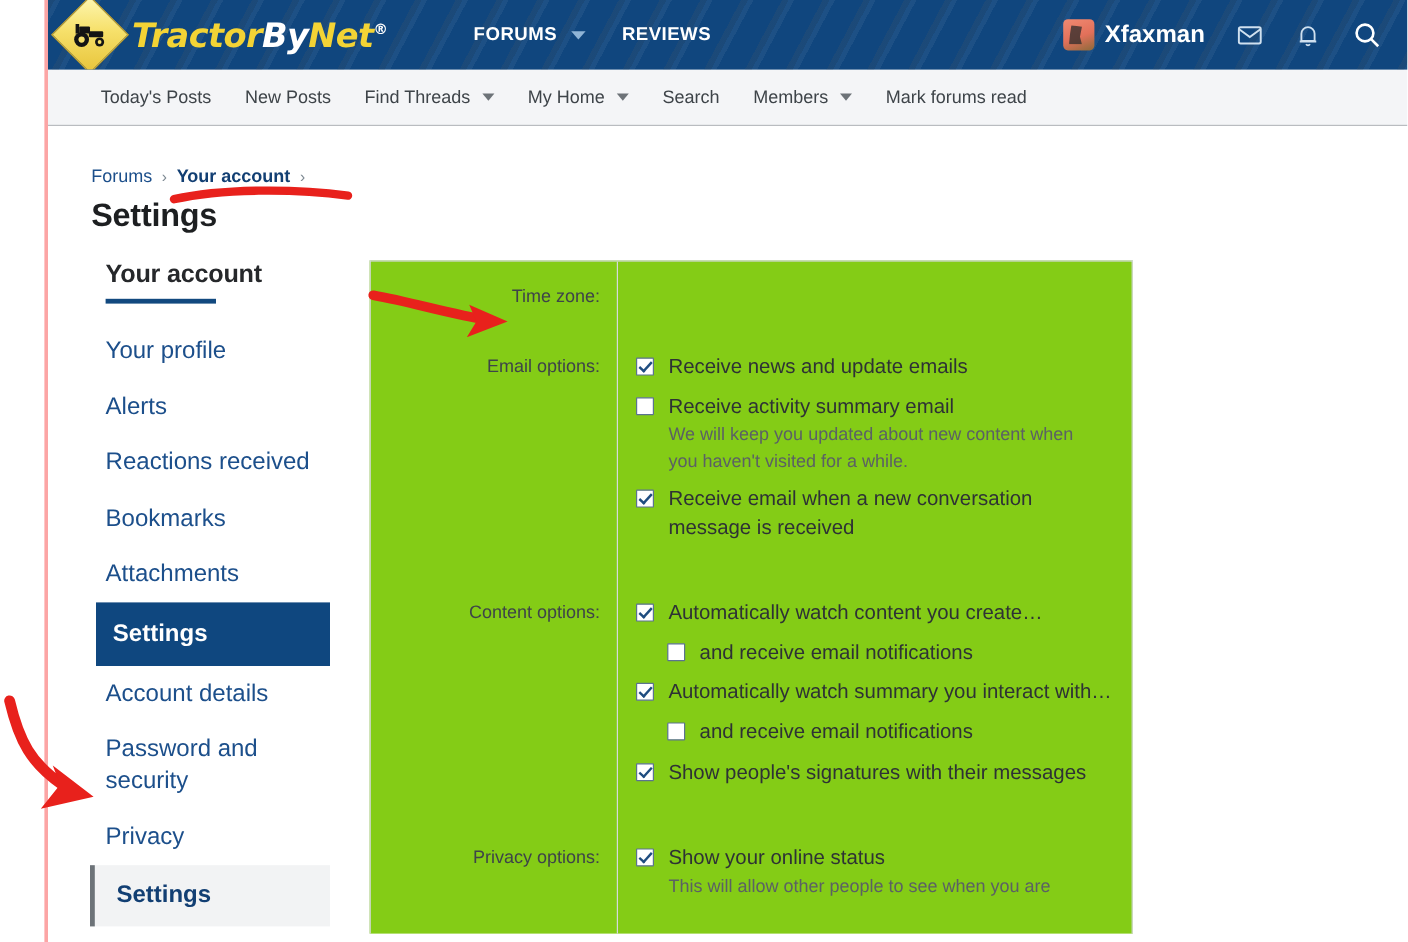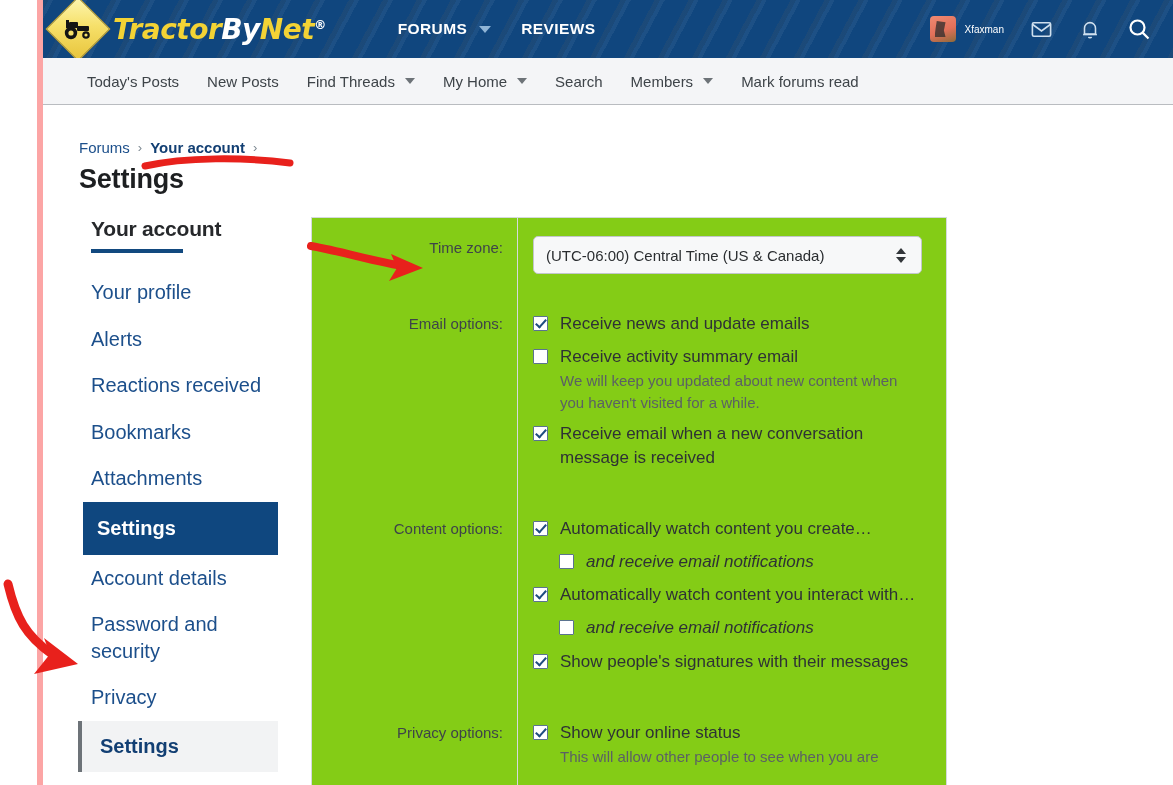--- a/index.html
+++ b/index.html
@@ -13,21 +13,21 @@
   #page {
     position: relative;
     width: 1173px; height: 785px;
     background: #ffffff;
     overflow: hidden;
   }
   
   .page-frame {
     position: absolute;
     left: 37px; top: 0; right: 0; bottom: 0;
-    border-left: 6px solid #fca5a5;
+    border-left: 3px solid #fca5a5;
     background: #ffffff;
   }
 
   
   .topbar {
     position: relative;
     height: 58px;
     background: #10467e;
     background-image:
       repeating-linear-gradient(118deg,
@@ -104,21 +104,21 @@
     flex: none;
   }
   .avatar::after {
     content: "";
     position: absolute; left: 5px; top: 5px;
     width: 11px; height: 16px;
     background: #2c2c2c;
     clip-path: polygon(20% 0, 100% 8%, 85% 60%, 100% 100%, 0 100%, 10% 45%);
     opacity: .75;
   }
-  .user-name { color: #fff; font-weight: normal; font-size: 10px; text-align: center; }
+  .user-name { color: #fff; font-weight: bold; font-size: 20px; text-align: center; }
   .icon-btn { cursor: pointer; display:flex; align-items:center; }
 
   
   .subnav {
     height: 47px;
     background: #f4f5f7;
     border-bottom: 1px solid #b9bcc0;
     display: flex; align-items: center;
     padding-left: 30px;
     gap: 0px;
@@ -259,21 +259,21 @@
   .sel-arrows { display: flex; flex-direction: column; gap: 3px; margin-right: 3px; }
   .tri-up { width:0;height:0;border-left:5px solid transparent;border-right:5px solid transparent;border-bottom:6px solid #32363a; }
   .tri-dn { width:0;height:0;border-left:5px solid transparent;border-right:5px solid transparent;border-top:6px solid #32363a; }
 
   .cbrow {
     display: flex;
     align-items: flex-start;
     gap: 12px;
     margin-bottom: 9px;
   }
-  .cbrow.indent { margin-left: 26px; font-style: italic; }
+  .cbrow.indent { margin-left: 26px; }
   .cbox {
     width: 15px; height: 15px;
     border: 1px solid #5b738f;
     background: #ffffff;
     flex: none;
     margin-top: 4px;
     border-radius: 1px;
     position: relative;
     cursor: pointer;
   }
@@ -407,29 +407,20 @@
         <div class="side-item"><span>Signature</span></div>
         <div class="side-item"><span>Bookmarks</span></div>
         <div class="side-item"></div>
       </div>
 
       <div class="form-wrap">
         <div class="form-panel">
 
           <div class="frow">
             <div class="flabel">Time zone:</div>
-            <div class="fctl">
-              <div class="tz-select">
-                <span>(UTC-06:00) Central Time (US &amp; Canada)</span>
-                <span class="sel-arrows">
-                  <span class="tri-up"></span>
-                    <span class="tri-dn"></span>
-                </span>
-              </div>
-            </div>
           </div>
 
           <div class="spacer-lg"></div>
 
           <div class="frow">
             <div class="flabel">Email options:</div>
             <div class="fctl">
 
               <div class="cbrow">
                 <span class="cbox on"></span>
@@ -463,21 +454,21 @@
                 <span class="cblabel">Automatically watch content you create…</span>
               </div>
 
               <div class="cbrow indent">
                 <span class="cbox"></span>
                 <span class="cblabel">and receive email notifications</span>
               </div>
 
               <div class="cbrow">
                 <span class="cbox on"></span>
-                <span class="cblabel">Automatically watch content you interact with…</span>
+                <span class="cblabel">Automatically watch summary you interact with…</span>
               </div>
 
               <div class="cbrow indent">
                 <span class="cbox"></span>
                 <span class="cblabel">and receive email notifications</span>
               </div>
 
               <div class="cbrow">
                 <span class="cbox on"></span>
                 <span class="cblabel">Show people's signatures with their messages</span>

